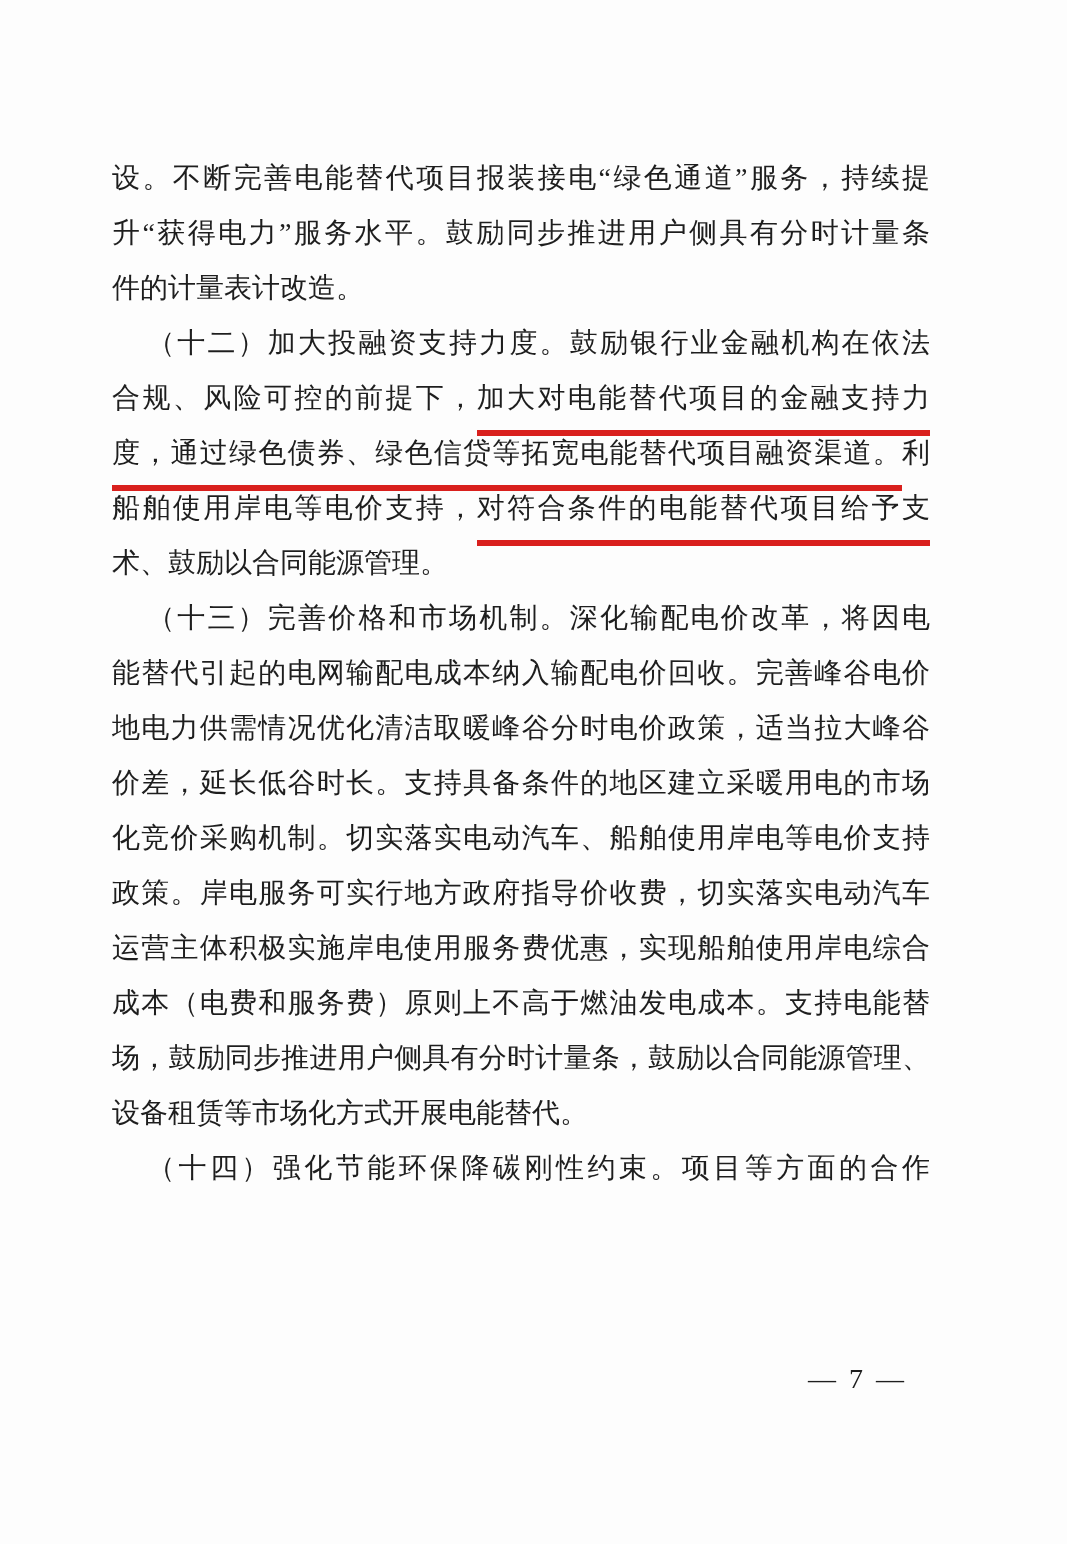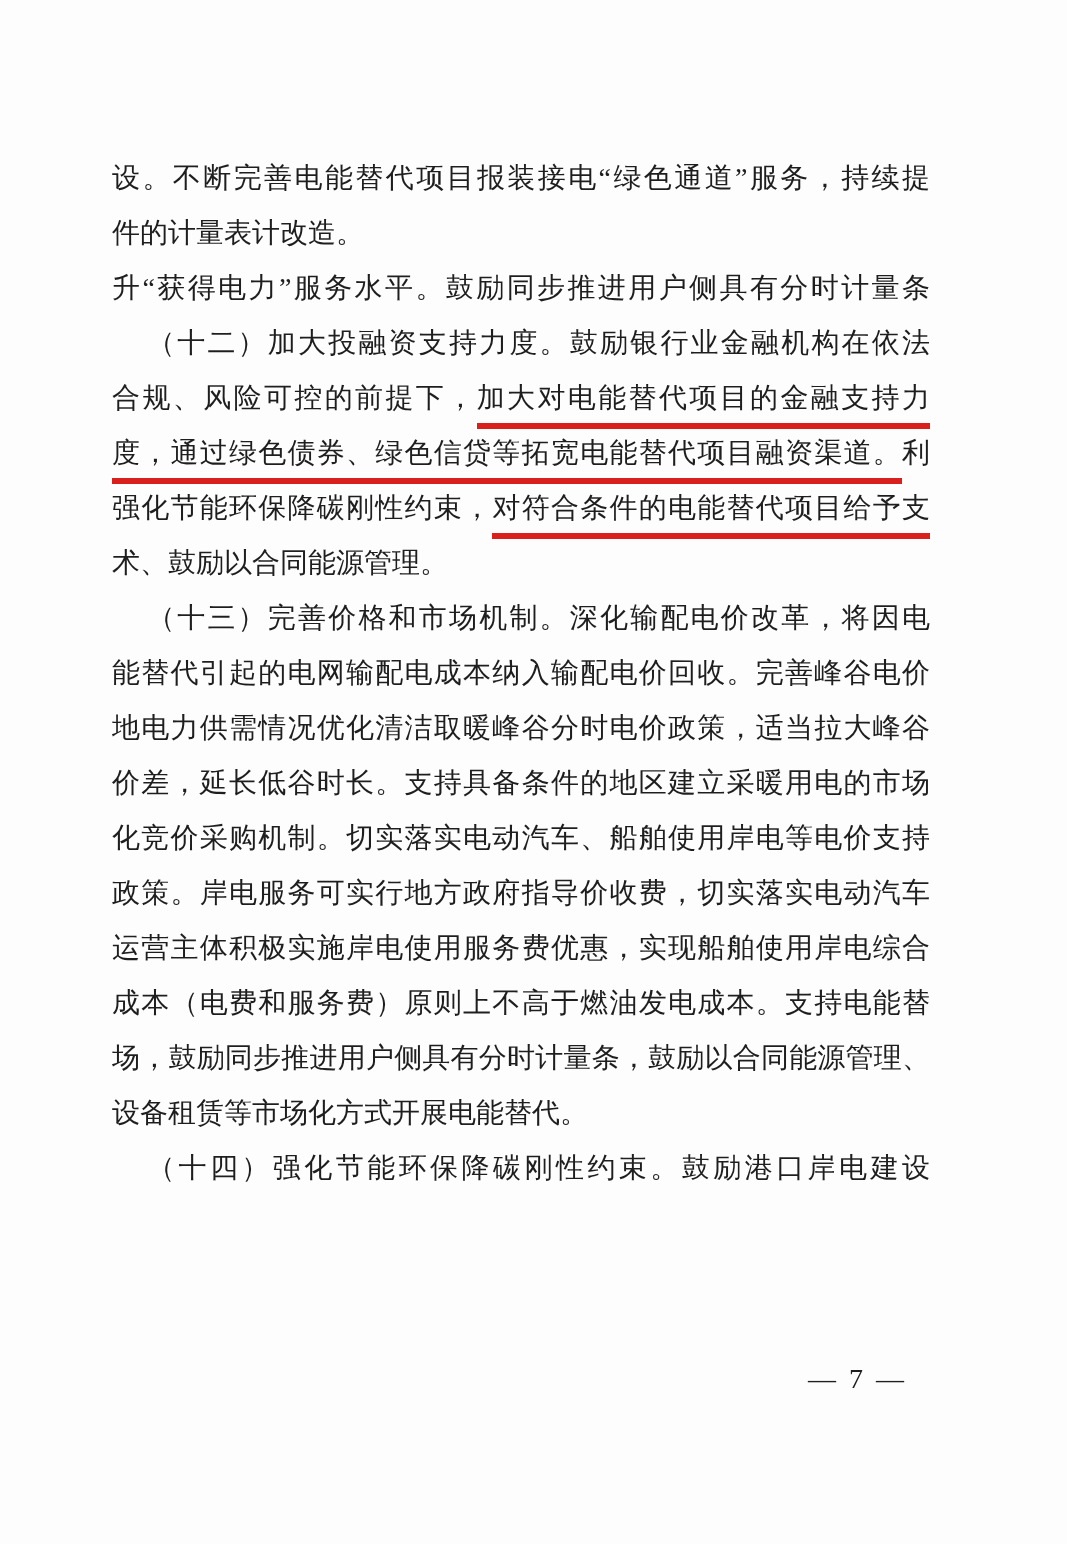--- a/index.html
+++ b/index.html
@@ -34,53 +34,53 @@
     text-align-last:justify;
   }
   .line.indent{
     text-indent:1.25em;
   }
   .seg{
     display:inline;
   }
   .seg.u{
     border-bottom:6px solid var(--red);
-    padding-bottom:10px;
+    padding-bottom:17px;
   }
   .page-number{
     position:absolute;
     top:1358px;
     right:160px;
     height:42px;
     line-height:42px;
     font-size:28px;
     letter-spacing:3px;
     color:var(--ink);
     white-space:nowrap;
   }
 </style>
 </head>
 <body>
 
 <div class="page">
   <div class="doc-body" id="doc-body">
       <div class="line j"><span class="seg">设。不断完善电能替代项目报装接电“绿色通道”服务，持续提</span></div>
+      <div class="line j"><span class="seg">升“获得电力”服务水平。鼓励同步推进用户侧具有分时计量条</span></div>
       <div class="line"><span class="seg">件的计量表计改造。</span></div>
-      <div class="line j"><span class="seg">升“获得电力”服务水平。鼓励同步推进用户侧具有分时计量条</span></div>
       <div class="line j indent"><span class="seg">（十二）加大投融资支持力度。鼓励银行业金融机构在依法</span></div>
       <div class="line j"><span class="seg">合规、风险可控的前提下，</span><span class="seg u">加大对电能替代项目的金融支持力</span></div>
       <div class="line j"><span class="seg u">度，通过绿色债券、绿色信贷等拓宽电能替代项目融资渠道。</span><span class="seg">利</span></div>
-      <div class="line j"><span class="seg">强化节能环保降碳刚性约束，</span><span class="seg u">对符合条件的电能替代项目给予支</span></div>
+      <div class="line j"><span class="seg">船舶使用岸电等电价支持，</span><span class="seg u">对符合条件的电能替代项目给予支</span></div>
       <div class="line"><span class="seg">术、鼓励以合同能源管理。</span></div>
       <div class="line j indent"><span class="seg">（十三）完善价格和市场机制。深化输配电价改革，将因电</span></div>
       <div class="line j"><span class="seg">能替代引起的电网输配电成本纳入输配电价回收。完善峰谷电价</span></div>
       <div class="line j"><span class="seg">地电力供需情况优化清洁取暖峰谷分时电价政策，适当拉大峰谷</span></div>
       <div class="line j"><span class="seg">价差，延长低谷时长。支持具备条件的地区建立采暖用电的市场</span></div>
       <div class="line j"><span class="seg">化竞价采购机制。切实落实电动汽车、船舶使用岸电等电价支持</span></div>
       <div class="line j"><span class="seg">政策。岸电服务可实行地方政府指导价收费，切实落实电动汽车</span></div>
       <div class="line j"><span class="seg">运营主体积极实施岸电使用服务费优惠，实现船舶使用岸电综合</span></div>
       <div class="line j"><span class="seg">成本（电费和服务费）原则上不高于燃油发电成本。支持电能替</span></div>
       <div class="line j"><span class="seg">场，鼓励同步推进用户侧具有分时计量条，鼓励以合同能源管理、</span></div>
       <div class="line"><span class="seg">设备租赁等市场化方式开展电能替代。</span></div>
-      <div class="line j indent"><span class="seg">（十四）强化节能环保降碳刚性约束。鼓励港口岸电建设</span></div>
+      <div class="line j indent"><span class="seg">（十四）强化节能环保降碳刚性约束。项目等方面的合作</span></div>
     </div>
   <div class="page-number">— 7 —</div>
 </div>
 
 </body></html>

